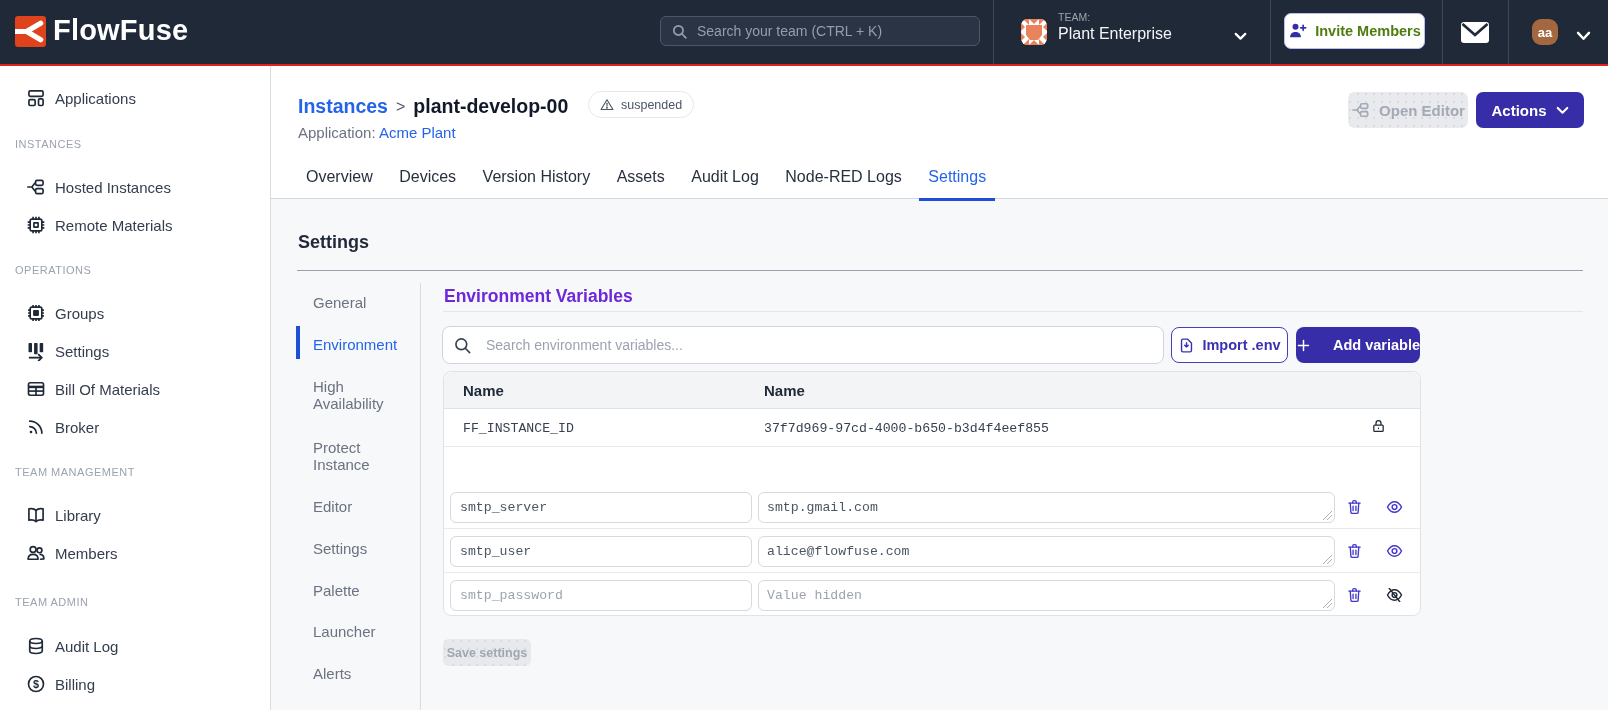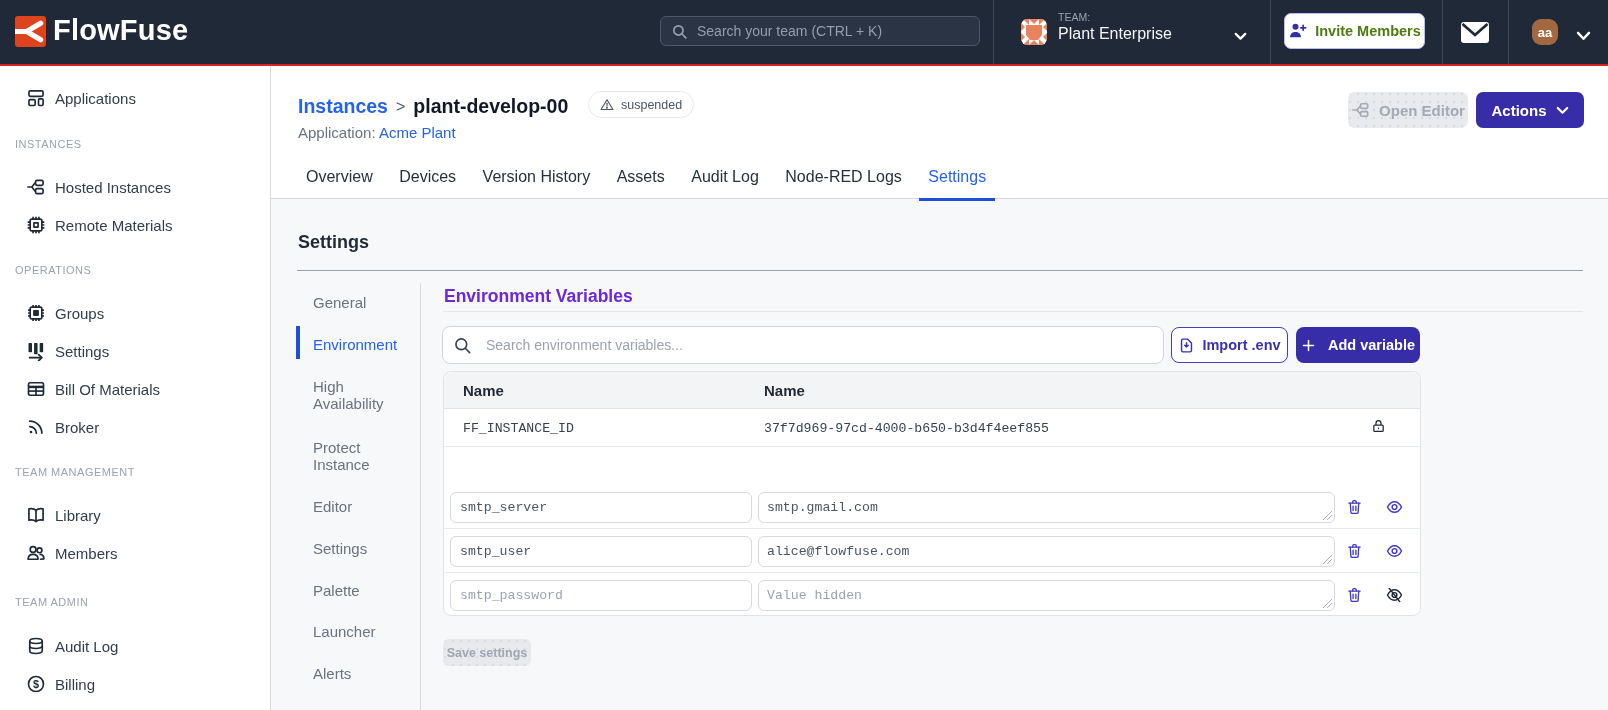--- a/index.html
+++ b/index.html
@@ -49,21 +49,21 @@
 #nav-divider { position:absolute; left:420px; top:283px; width:1px; height:427px; background:#d8dbe1; }
 .snav { position:absolute; left:313px; font-size:15px; color:#6b7280; line-height:17px; }
 .snav.active { color:#2563eb; }
 #nav-bar { position:absolute; left:296px; top:326px; width:4px; height:33px; background:#1d4fd8; }
 
 #ev-h { position:absolute; left:444px; top:286px; font-size:17.5px; font-weight:700; color:#6d28d9; }
 #ev-rule { position:absolute; left:443px; top:311px; width:1140px; height:1px; background:#e4e6ea; }
 #ev-search { position:absolute; left:442px; top:326px; width:722px; height:38px; background:#fff; border:1px solid #d1d5db; border-radius:8px; display:flex; align-items:center; padding-left:10px; }
 #ev-search span { color:#9ca3af; font-size:14px; margin-left:14px; }
 #import-btn { position:absolute; left:1171px; top:327px; width:117px; height:36px; background:#fff; border:1.5px solid #473dbb; border-radius:8px; color:#3b32b0; font-size:14.5px; font-weight:700; display:flex; align-items:center; justify-content:center; gap:7px; }
-#add-btn { position:absolute; left:1296px; top:327px; width:124px; height:36px; background:#382da8; border-radius:8px; color:#fff; font-size:14.5px; font-weight:700; display:flex; align-items:center; justify-content:center; gap:12px; }
+#add-btn { position:absolute; left:1296px; top:327px; width:124px; height:36px; background:#382da8; border-radius:8px; color:#fff; font-size:14.5px; font-weight:700; display:flex; align-items:center; justify-content:space-between; gap:12px; }
 
 
 #ev-table { position:absolute; left:443px; top:371px; width:978px; height:245px; background:#fff; border:1px solid #dfe3e8; border-radius:8px; }
 #t-head { position:absolute; left:0; top:0; width:976px; height:37px; background:#f3f4f6; border-bottom:1px solid #dfe3e8; border-radius:8px 8px 0 0; }
 .th { position:absolute; top:10px; font-size:15px; font-weight:700; color:#1f2937; }
 .mono { font-family:"Liberation Mono", monospace; font-size:13.2px; color:#374151; }
 .t-row { position:absolute; left:0; width:976px; border-bottom:1px solid #e8eaee; }
 .lockcell { position:absolute; left:927px; top:50%; transform:translateY(-50%); color:#1f2937; }
 .ev-input { position:absolute; background:#fff; border:1px solid #d6d9de; border-radius:6px; display:flex; align-items:center; font-family:"Liberation Mono", monospace; font-size:13.2px; color:#4b5563; }
 .ev-input.ph { color:#9ca3af; }

